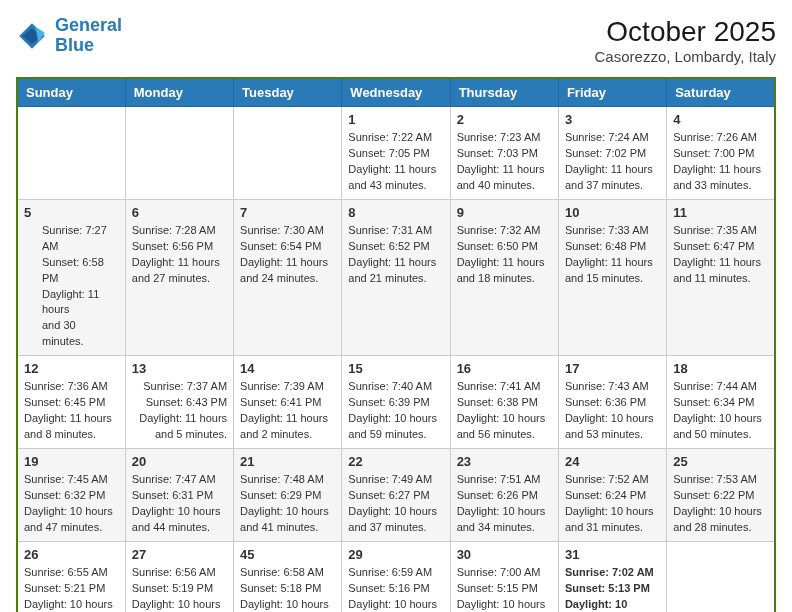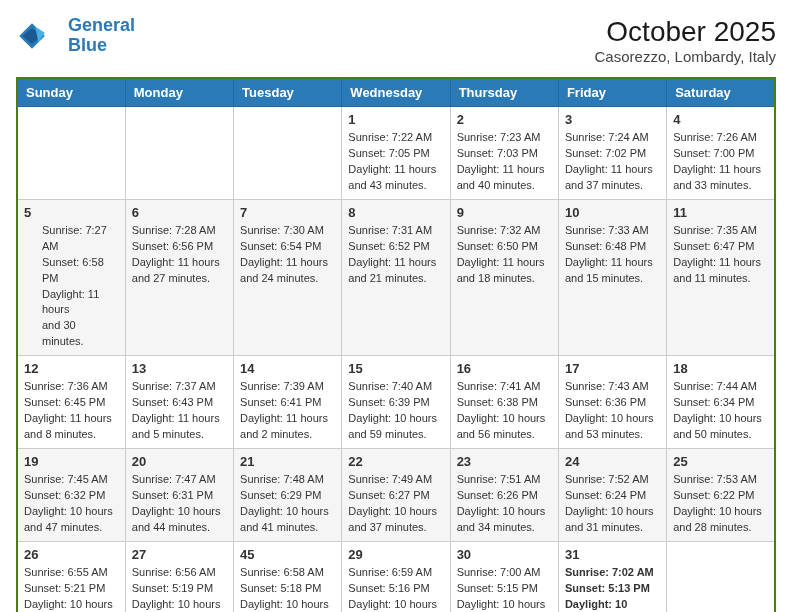--- a/index.html
+++ b/index.html
@@ -12,21 +12,21 @@
     }
     .header {
       display: flex;
       justify-content: space-between;
       align-items: flex-start;
       margin-bottom: 12px;
     }
     .logo {
       display: flex;
       align-items: center;
-      gap: 20px;
+      gap: 7px;
     }
     .logo-text {
       font-size: 18px;
       font-weight: bold;
       color: #1a1a1a;
       line-height: 1.1;
     }
     .logo-text span {
       color: #2a7ab8;
     }
@@ -210,21 +210,21 @@
       <tr>
         <td>
           <span class="day-number">12</span>
           <div class="day-info" style="white-space: pre-line;">Sunrise: 7:36 AM
 Sunset: 6:45 PM
 Daylight: 11 hours
 and 8 minutes.</div>
         </td>
         <td>
           <span class="day-number">13</span>
-          <div class="day-info" style="white-space: pre-line;">Sunrise: 7:37 AM
+          <div class="day-info" style="white-space: pre-line; text-align: right;">Sunrise: 7:37 AM
 Sunset: 6:43 PM
 Daylight: 11 hours
 and 5 minutes.</div>
         </td>
         <td>
           <span class="day-number">14</span>
           <div class="day-info" style="white-space: pre-line;">Sunrise: 7:39 AM
 Sunset: 6:41 PM
 Daylight: 11 hours
 and 2 minutes.</div>

